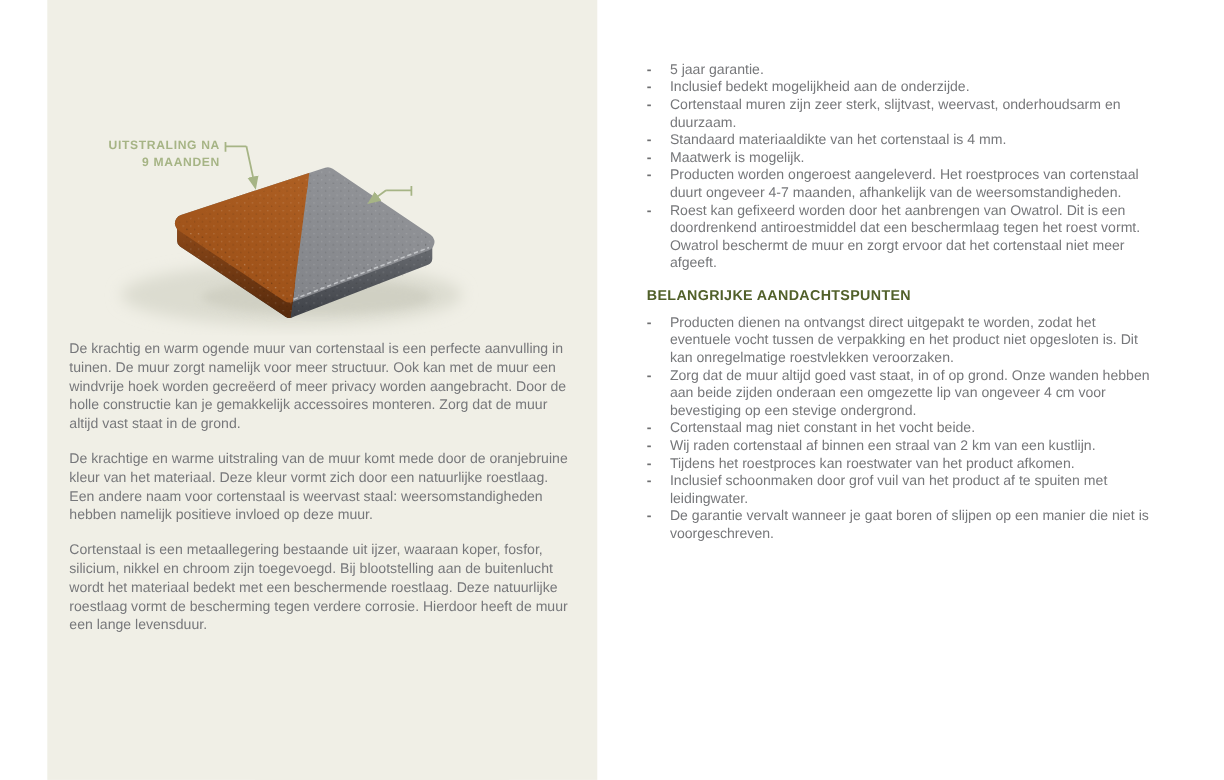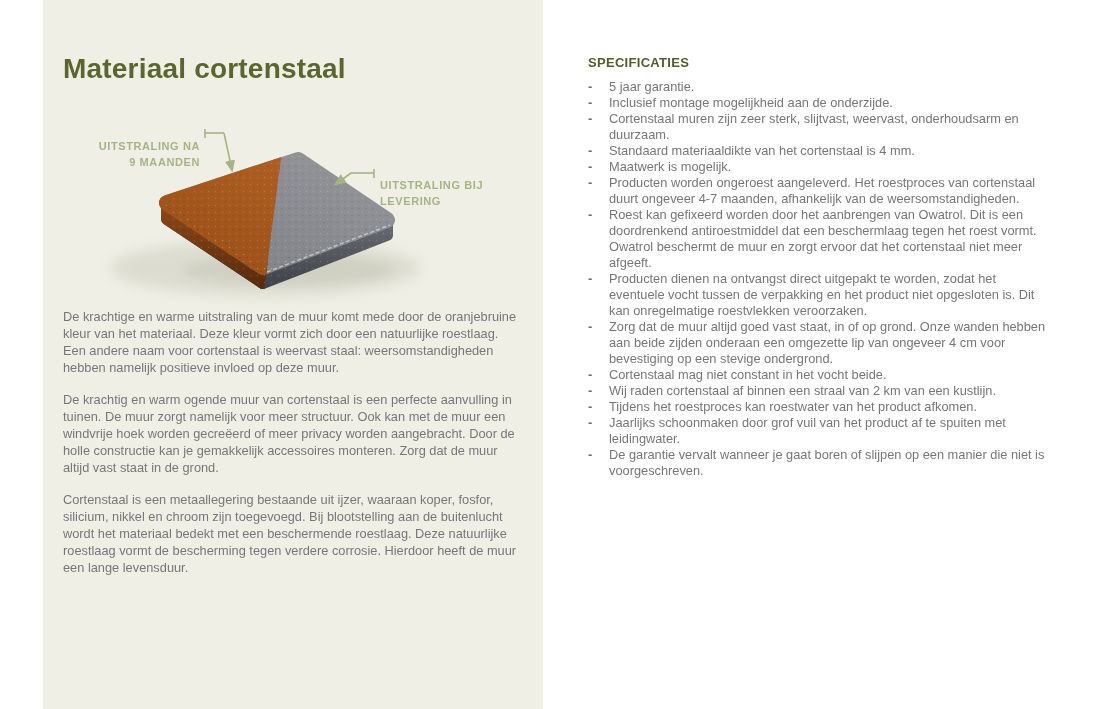--- a/index.html
+++ b/index.html
@@ -29,21 +29,20 @@
   .figure {
     position:absolute; left:17px; top:120px;
     width:470px; height:185px;
   }
   .slab-svg { position:absolute; left:0; top:0; }
   .fig-label {
     position:absolute;
     font-size:11px; font-weight:bold;
     color:#a6b485; letter-spacing:0.6px;
     line-height:16px;
-    margin-top:14px;
   }
   .label-after   { right:330px; top:4px;  text-align:right; }
   .label-delivery{ left:320px;  top:43px; text-align:left;  }
 
   
   .paras {
     position:absolute; left:20px; top:308px;
     width:458px;
     color:#76777a;
     font-size:12.8px; line-height:17px;
@@ -68,21 +67,20 @@
   }
   ul.blist li { display:flex; align-items:flex-start; }
   .dash { width:21px; flex:none; font-weight:bold; color:#6e6f71; }
   .btext { flex:1; }
 </style>
 </head>
 <body>
 
 <div class="panel">
 
-  <div class="page-title">Materiaal cortenstaal</div>
 
   <div class="figure">
     <svg class="slab-svg" width="470" height="185" viewBox="0 0 470 185">
       <defs>
         <linearGradient id="gTopSteel" x1="0" y1="1" x2="1" y2="0">
           <stop offset="0" stop-color="#7e8085"></stop>
           <stop offset="1" stop-color="#94969a"></stop>
         </linearGradient>
         <linearGradient id="gTopRust" x1="0" y1="1" x2="1" y2="0">
           <stop offset="0" stop-color="#9a4e16"></stop>
@@ -149,45 +147,40 @@
         <path d="M314,49 L314,58"></path>
         <path d="M291,53 L314,53"></path>
         <path d="M291,53 L276,64" marker-end="url(#arrw)"></path>
       </g>
     </svg>
 
     <div class="fig-label label-after">
       <div>UITSTRALING NA</div>
       <div>9 MAANDEN</div>
     </div>
-    <div class="fig-label label-delivery">
-      <div>UITSTRALING BIJ</div>
-      <div>LEVERING</div>
-    </div>
   </div>
 
   <div class="paras">
+    <p>De krachtig en warm ogende muur van cortenstaal is een perfecte aanvulling in tuinen. De muur zorgt namelijk voor meer structuur. Ook kan met de muur een windvrije hoek worden gecreëerd of meer privacy worden aangebracht. Door de holle constructie kan je gemakkelijk accessoires monteren. Zorg dat de muur altijd vast staat in de grond.</p>
     <p>De krachtige en warme uitstraling van de muur komt mede door de oranjebruine kleur van het materiaal. Deze kleur vormt zich door een natuurlijke roestlaag. Een andere naam voor cortenstaal is weervast staal: weersomstandigheden hebben namelijk positieve invloed op deze muur.</p>
-    <p>De krachtig en warm ogende muur van cortenstaal is een perfecte aanvulling in tuinen. De muur zorgt namelijk voor meer structuur. Ook kan met de muur een windvrije hoek worden gecreëerd of meer privacy worden aangebracht. Door de holle constructie kan je gemakkelijk accessoires monteren. Zorg dat de muur altijd vast staat in de grond.</p>
     <p>Cortenstaal is een metaallegering bestaande uit ijzer, waaraan koper, fosfor, silicium, nikkel en chroom zijn toegevoegd. Bij blootstelling aan de buitenlucht wordt het materiaal bedekt met een beschermende roestlaag. Deze natuurlijke roestlaag vormt de bescherming tegen verdere corrosie. Hierdoor heeft de muur een lange levensduur.</p>
   </div>
 </div>
 
 <div class="rightcol">
 
-  <h2 class="sec-heading">SPECIFICATIES</h2>
 
   <ul class="blist">
     <li>
       <span class="dash">-</span>
       <span class="btext">5 jaar garantie.</span>
     </li>
     <li>
       <span class="dash">-</span>
-      <span class="btext">Inclusief montage mogelijkheid aan de onderzijde.</span>
+      <span class="btext">Inclusief bedekt mogelijkheid aan de onderzijde.</span>
     </li>
     <li>
       <span class="dash">-</span>
       <span class="btext">Cortenstaal muren zijn zeer sterk, slijtvast, weervast, onderhoudsarm en duurzaam.</span>
     </li>
     <li>
       <span class="dash">-</span>
       <span class="btext">Standaard materiaaldikte van het cortenstaal is 4 mm.</span>
     </li>
     <li>
@@ -197,20 +190,21 @@
     <li>
       <span class="dash">-</span>
       <span class="btext">Producten worden ongeroest aangeleverd. Het roestproces van cortenstaal duurt ongeveer 4-7 maanden, afhankelijk van de weersomstandigheden.</span>
     </li>
     <li>
       <span class="dash">-</span>
       <span class="btext">Roest kan gefixeerd worden door het aanbrengen van Owatrol. Dit is een doordrenkend antiroestmiddel dat een beschermlaag tegen het roest vormt. Owatrol beschermt de muur en zorgt ervoor dat het cortenstaal niet meer afgeeft.</span>
     </li>
   </ul>
 
+  <h2 class="sec-heading second">BELANGRIJKE AANDACHTSPUNTEN</h2>
 
   <ul class="blist">
     <li>
       <span class="dash">-</span>
       <span class="btext">Producten dienen na ontvangst direct uitgepakt te worden, zodat het eventuele vocht tussen de verpakking en het product niet opgesloten is. Dit kan onregelmatige roestvlekken veroorzaken.</span>
     </li>
     <li>
       <span class="dash">-</span>
       <span class="btext">Zorg dat de muur altijd goed vast staat, in of op grond. Onze wanden hebben aan beide zijden onderaan een omgezette lip van ongeveer 4 cm voor bevestiging op een stevige ondergrond.</span>
     </li>
@@ -221,20 +215,20 @@
     <li>
       <span class="dash">-</span>
       <span class="btext">Wij raden cortenstaal af binnen een straal van 2 km van een kustlijn.</span>
     </li>
     <li>
       <span class="dash">-</span>
       <span class="btext">Tijdens het roestproces kan roestwater van het product afkomen.</span>
     </li>
     <li>
       <span class="dash">-</span>
-      <span class="btext">Jaarlijks schoonmaken door grof vuil van het product af te spuiten met leidingwater.</span>
+      <span class="btext">Inclusief schoonmaken door grof vuil van het product af te spuiten met leidingwater.</span>
     </li>
     <li>
       <span class="dash">-</span>
       <span class="btext">De garantie vervalt wanneer je gaat boren of slijpen op een manier die niet is voorgeschreven.</span>
     </li>
   </ul>
 </div>
 
 </body></html>

